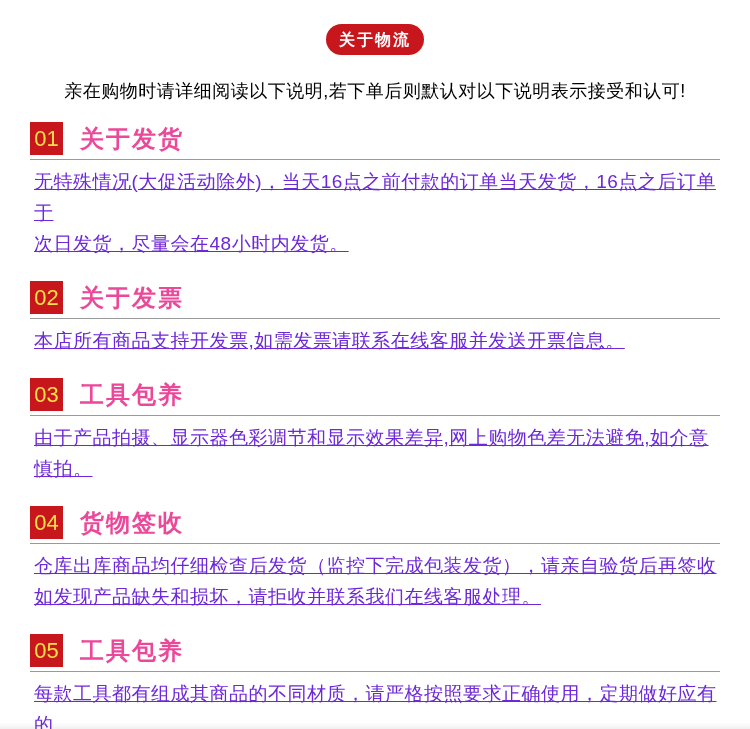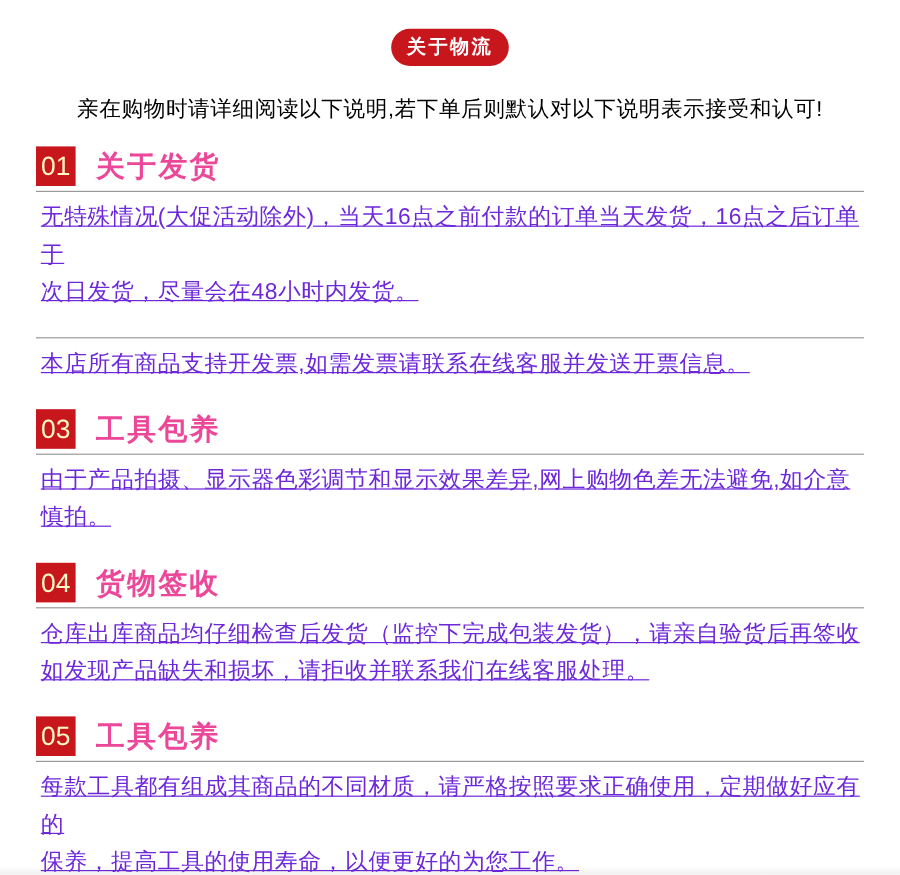--- a/index.html
+++ b/index.html
@@ -56,21 +56,21 @@
   .sec { margin-top: 22px; }
   .sec:first-child { margin-top: 18px; }
   .sec-head {
     display: flex;
     align-items: center;
   }
   .badge {
     width: 33px;
     height: 33px;
     background: var(--accent-red, #c8161d);
-    color: #fef9c3;
+    color: #fde047;
     font-size: 22px;
     line-height: 33px;
     text-align: center;
     flex: 0 0 33px;
   }
   .sec-title {
     margin-left: 17px;
     font-size: 24px;
     font-weight: bold;
     letter-spacing: 2px;
@@ -109,20 +109,24 @@
       <div class="sec-head">
         <span class="badge">01</span>
         <h2 class="sec-title">关于发货</h2>
       </div>
       <div class="divider"></div>
       <p class="sec-body">无特殊情况(大促活动除外)，当天16点之前付款的订单当天发货，16点之后订单于
 次日发货，尽量会在48小时内发货。</p>
     </section>
 
     <section class="sec">
+      <div class="sec-head">
+        <span class="badge">02</span>
+        <h2 class="sec-title">关于发票</h2>
+      </div>
       <div class="divider"></div>
       <p class="sec-body">本店所有商品支持开发票,如需发票请联系在线客服并发送开票信息。</p>
     </section>
 
     <section class="sec">
       <div class="sec-head">
         <span class="badge">03</span>
         <h2 class="sec-title">工具包养</h2>
       </div>
       <div class="divider"></div>

